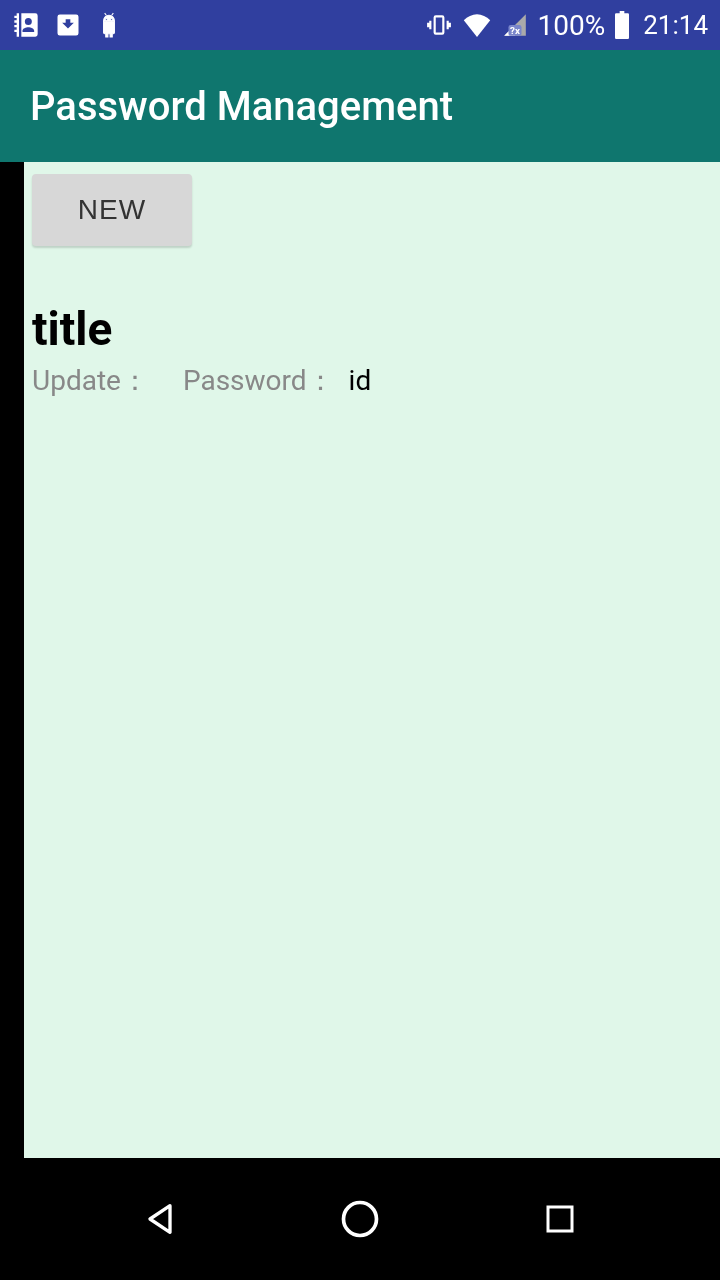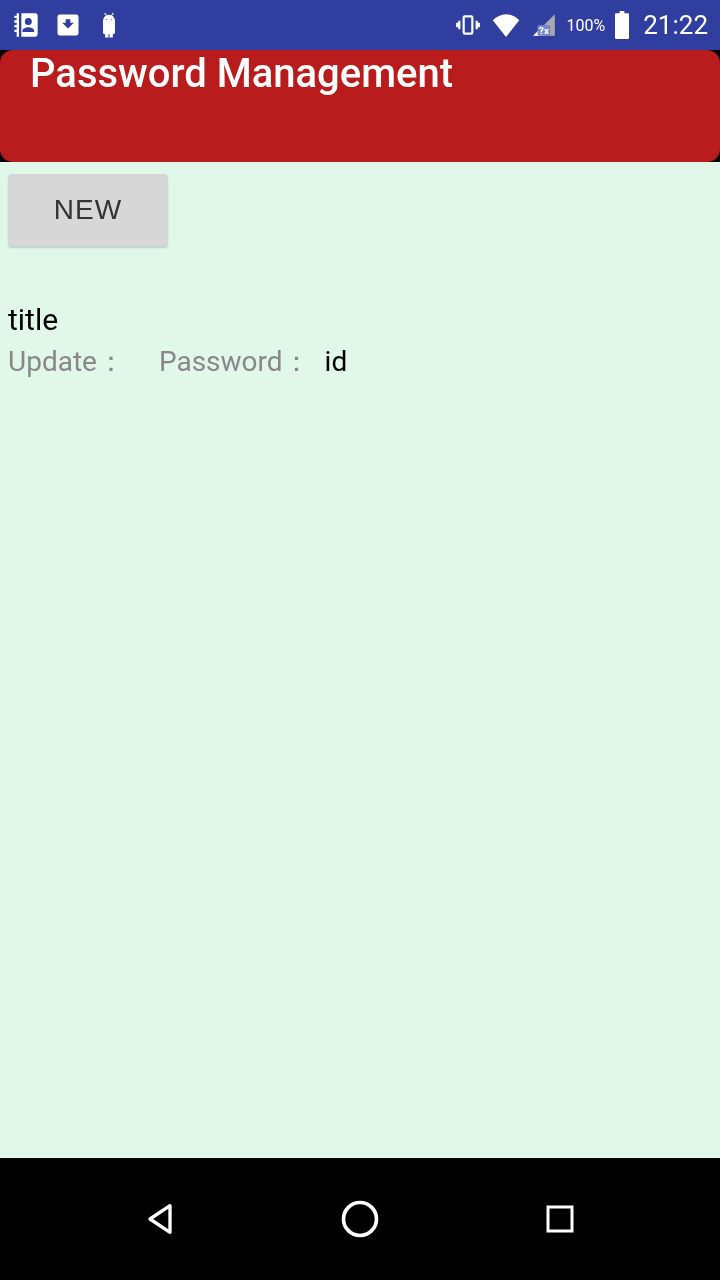--- a/index.html
+++ b/index.html
@@ -32,44 +32,45 @@
       display: flex;
       align-items: center;
       gap: 8px;
     }
     .status-icon {
       display: inline-flex;
       align-items: center;
       justify-content: center;
     }
     .battery-text {
-      font-size: 16px;
+      font-size: 28px;
       font-weight: 400;
     }
     .clock-text {
       font-size: 26px;
       font-weight: 400;
       margin-left: 4px;
     }
     .app-bar {
       height: 112px;
-      background: #b91c1c;
-      display: flex;
+      background: #0f766e;
+      display: flex;
+      align-items: center;
       padding: 0 30px;
-      border-radius: 13px;
     }
     .app-title {
       color: #fff;
       font-size: 40px;
       font-weight: 500;
     }
     .content {
       height: 996px;
       background: #e0f7e9;
       position: relative;
+      margin-left: 24px;
     }
     .new-button {
       position: absolute;
       top: 12px;
       left: 8px;
       width: 160px;
       height: 72px;
       background: #d7d7d7;
       border: none;
       border-radius: 4px;
@@ -80,23 +81,24 @@
       box-shadow: 0 2px 2px rgba(0,0,0,0.15);
       cursor: pointer;
     }
     .list-item {
       position: absolute;
       top: 140px;
       left: 8px;
       right: 8px;
     }
     .item-title {
-      font-size: 30px;
+      font-size: 46px;
       color: #000;
       margin-bottom: 6px;
+      font-weight: bold;
     }
     .item-meta {
       font-size: 28px;
       display: flex;
       align-items: baseline;
       gap: 0;
     }
     .meta-label {
       color: #888;
     }
@@ -160,21 +162,21 @@
           <rect x="6" y="12" width="12" height="10" rx="2" fill="#7986cb"></rect>
           <text x="12" y="20" font-size="9" fill="#fff" text-anchor="middle" font-weight="bold">?x</text>
         </svg>
     </span>
     <span class="battery-text">100%</span>
     <span class="status-icon">
       <svg width="18" height="28" viewBox="0 0 12 24" fill="#fff">
           <path d="M4 0h4v2h3a1 1 0 0 1 1 1v20a1 1 0 0 1-1 1H1a1 1 0 0 1-1-1V3a1 1 0 0 1 1-1h3V0z"></path>
         </svg>
     </span>
-    <span class="clock-text">21:22</span>
+    <span class="clock-text">21:14</span>
   </div>
 </div>
 
 <div class="app-bar">
   <span class="app-title">Password Management</span>
 </div>
 
 <div class="content">
   <button class="new-button">NEW</button>
 

